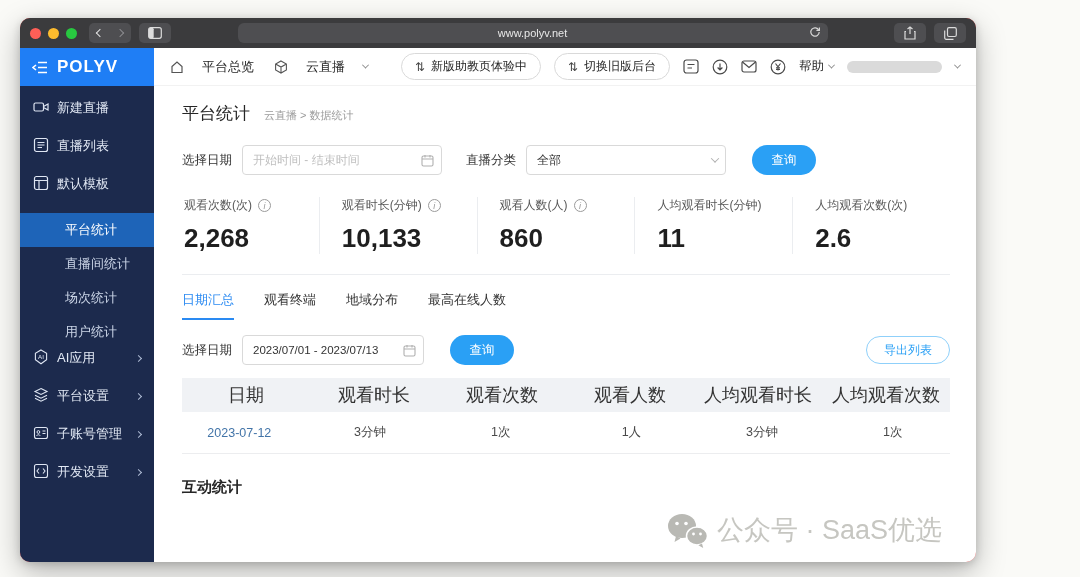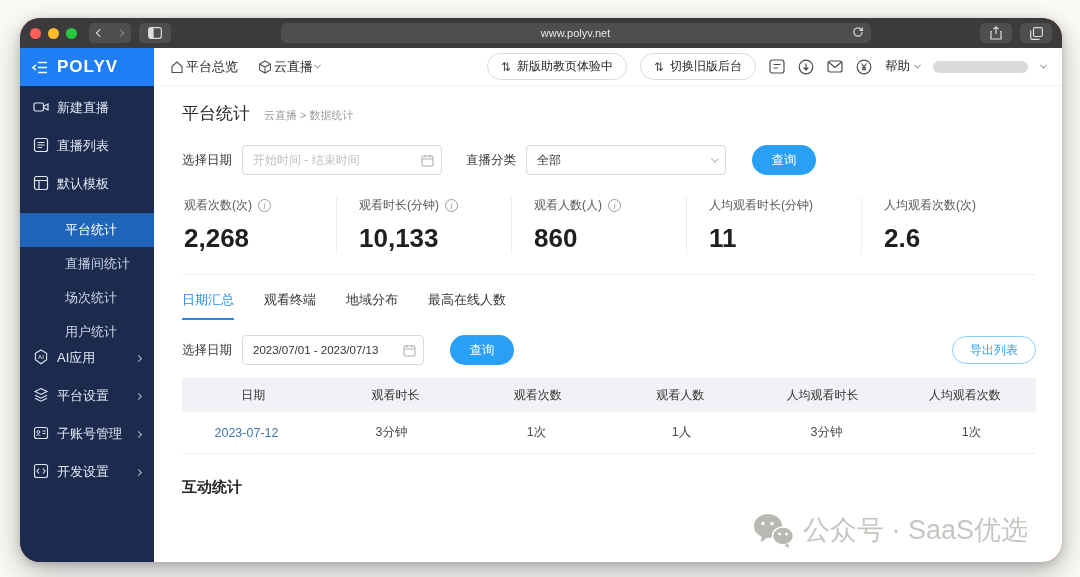--- a/index.html
+++ b/index.html
@@ -1,18 +1,18 @@
 <!DOCTYPE html>
 <html><head>
 <meta charset="utf-8">
 <style>
   * { margin:0; padding:0; box-sizing:border-box; }
   html,body { width:1080px; height:577px; background:#fafaf7; font-family:"Liberation Sans","DejaVu Sans",sans-serif; overflow:hidden; }
 
-  .window { position:absolute; left:20px; top:18px; width:1042px; height:544px; border-radius:20px;
+  .window { position:absolute; left:20px; top:18px; width:956px; height:544px; border-radius:10px;
             overflow:hidden; background:#ef4444; box-shadow:0 10px 30px rgba(0,0,0,.28), 0 2px 8px rgba(0,0,0,.16); }
 
   
   .chrome { height:30px; background:#3b3b3d; display:flex; align-items:center; padding:0 10px; gap:8px; }
   .lights { display:flex; gap:7px; margin-right:4px; }
   .light { width:11px; height:11px; border-radius:50%; }
   .chrome-btn { background:#4e4e51; border-radius:5px; height:20px; display:flex; align-items:center; padding:0 8px; gap:14px; color:#e3e3e3; }
   .chrome-btn .dim { color:#8b8b8e; }
   .chv { display:inline-block; width:6px; height:6px; border-right:1.6px solid currentColor; border-bottom:1.6px solid currentColor; }
   .chv.left  { transform:rotate(135deg); }
@@ -31,21 +31,21 @@
   .logo-text { color:#fff; font-weight:bold; font-size:17px; letter-spacing:1px; }
   .side-nav { padding-top:13px; font-size:13px; color:#e2e9f5; }
   .nav-item { height:38px; display:flex; align-items:flex-start; padding:0 13px; gap:8px; cursor:pointer; }
   .nav-item svg { flex-shrink:0; }
   .nav-item .chev-slot { margin-left:auto; color:#aebbd4; }
   .sub-item { height:34px; display:flex; align-items:center; padding-left:45px; color:#ccd6e8; cursor:pointer; }
   .sub-item.active { background:#1e64b8; color:#fff; }
 
   .right-col { flex:1; display:flex; flex-direction:column; background:#fff; min-width:0; }
   .app-header { height:38px; display:flex; align-items:center; padding:0 16px; gap:20px; font-size:13px; color:#262626; border-bottom:1px solid #f2f2f2; flex-shrink:0; }
-  .hnav { display:flex; align-items:center; gap:2px; cursor:pointer; }
+  .hnav { display:flex; align-items:center; gap:18px; cursor:pointer; }
   .hnav .chv { width:5px; height:5px; border-width:1.2px; color:#8c8c8c; }
   .header-right { margin-left:auto; display:flex; align-items:center; gap:13px; }
   .pill { border:1px solid #d9d9d9; border-radius:14px; height:27px; padding:0 13px; display:flex; align-items:center; gap:6px; font-size:12px; color:#262626; background:#fff; cursor:pointer; }
   .swap-ic { font-size:12px; color:#444; }
   .hicon { color:#4a4a4a; display:flex; align-items:center; cursor:pointer; }
   .help { display:flex; align-items:center; gap:5px; font-size:12.5px; cursor:pointer; }
   .redacted { width:95px; height:12px; background:#dadada; border-radius:6px; }
 
   
   .content { padding:16px 26px 0 28px; position:relative; flex:1; }
@@ -81,21 +81,21 @@
   .tg-list { color:#2a8af2; cursor:pointer; }
   .tg-sep { color:#dcdcdc; }
   .tg-chart { color:#333; cursor:pointer; }
 
   .table-filter-row { margin-top:15px; display:flex; align-items:center; gap:10px; font-size:12.5px; color:#333; }
   .inp.small { width:182px; font-size:11.5px; }
   .btn-export { margin-left:auto; height:28px; padding:0 17px; border:1px solid #8fd0fa; border-radius:15px; background:#fff; color:#2aa0f5;
                 font-size:12px; cursor:pointer; font-family:"Liberation Sans","DejaVu Sans",sans-serif; }
 
   .table { margin-top:13px; }
-  .t-head { display:flex; background:#f0f2f5; height:34px; align-items:center; font-size:12px; color:#333; }
+  .t-head { display:flex; background:#f0f2f5; height:34px; align-items:center; font-size:18px; color:#333; }
   .t-row { display:flex; height:42px; align-items:center; font-size:12.5px; color:#4a4a4a; border-bottom:1px solid #ecedef;gap:16px; }
   .t-cell { flex:1; text-align:center; }
   .t-row .date { color:#4274a8; cursor:pointer; }
 
   .section2-title { margin-top:24px; font-size:15px; font-weight:bold; color:#262626; }
 
   .watermark { position:absolute; right:34px; bottom:14px; display:flex; align-items:center; gap:9px; color:#c6c6c1; font-size:27px; }
 </style>
 </head>
 <body>

